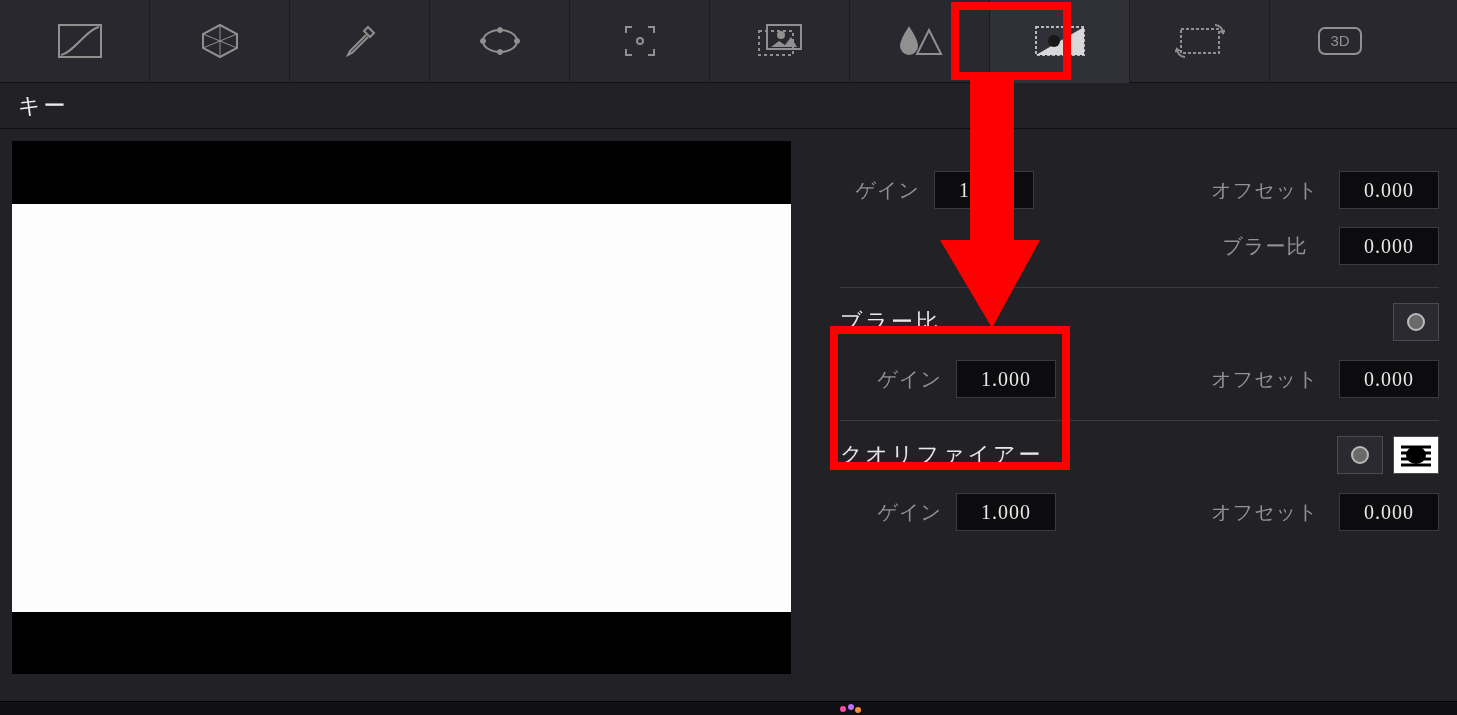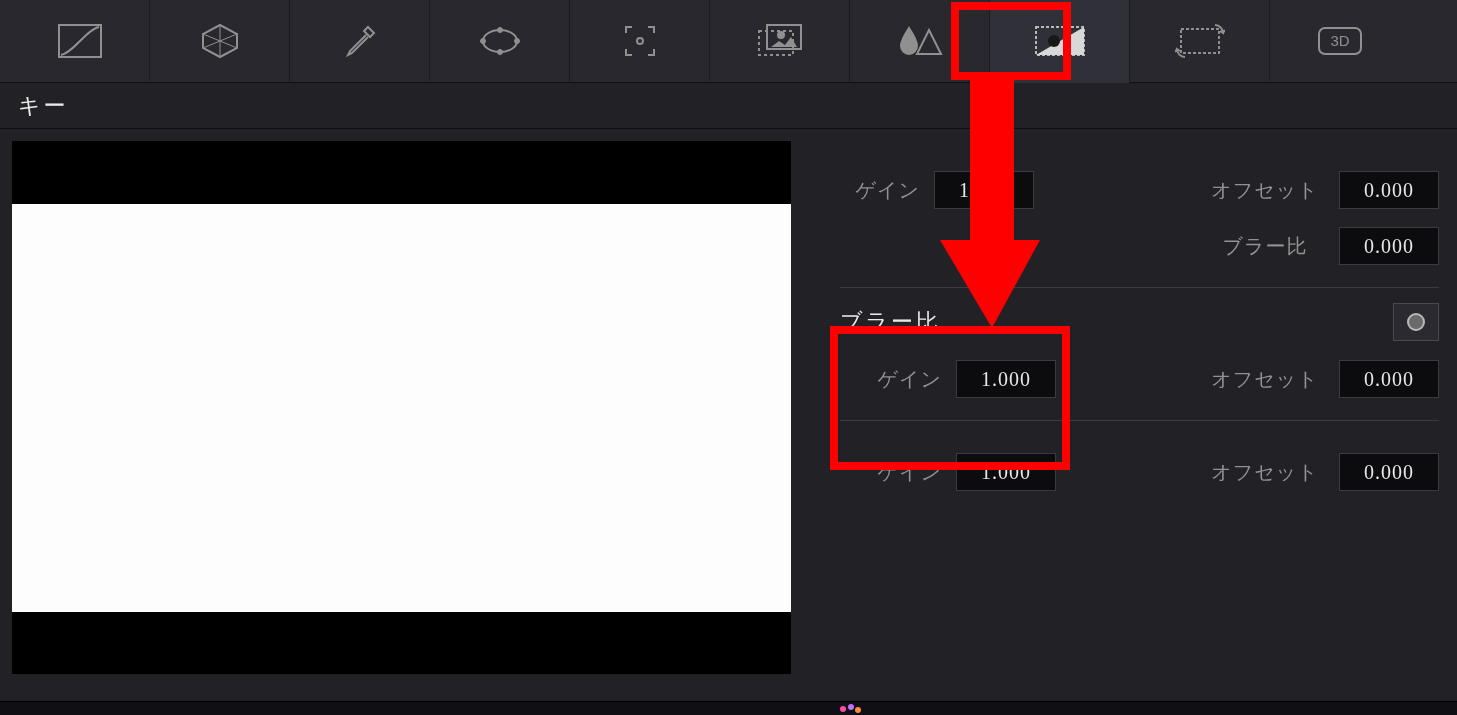--- a/index.html
+++ b/index.html
@@ -291,20 +291,40 @@
           <div class="field-val">1.000</div>
         </div>
         <div class="field col-right" style="margin-left:auto;">
           <div class="field-label">オフセット</div>
           <div class="field-val">0.000</div>
         </div>
       </div>
     </div>
 
     <div class="section">
+      <div class="section-header">
+        <div class="section-title">クオリファイアー</div>
+        <div class="section-icons">
+          <div class="iconbtn plain">
+            <svg width="24" height="24" viewBox="0 0 24 24">
+              <circle cx="12" cy="12" r="8" stroke="#bababa" stroke-width="2" fill="#6a6a6a"></circle>
+            </svg>
+          </div>
+          <div class="iconbtn white-bg">
+            <svg width="30" height="24" viewBox="0 0 30 24">
+              <rect x="0" y="0" width="30" height="24" fill="#fff"></rect>
+              <line x1="0" y1="4" x2="30" y2="4" stroke="#000" stroke-width="3"></line>
+              <line x1="0" y1="10" x2="30" y2="10" stroke="#000" stroke-width="3"></line>
+              <line x1="0" y1="16" x2="30" y2="16" stroke="#000" stroke-width="3"></line>
+              <line x1="0" y1="22" x2="30" y2="22" stroke="#000" stroke-width="3"></line>
+              <ellipse cx="15" cy="12" rx="10" ry="9" fill="#000"></ellipse>
+            </svg>
+          </div>
+        </div>
+      </div>
       <div class="row">
         <div class="field" style="margin-left:22px;">
           <div class="field-label">ゲイン</div>
           <div class="field-val">1.000</div>
         </div>
         <div class="field col-right" style="margin-left:auto;">
           <div class="field-label">オフセット</div>
           <div class="field-val">0.000</div>
         </div>
       </div>

